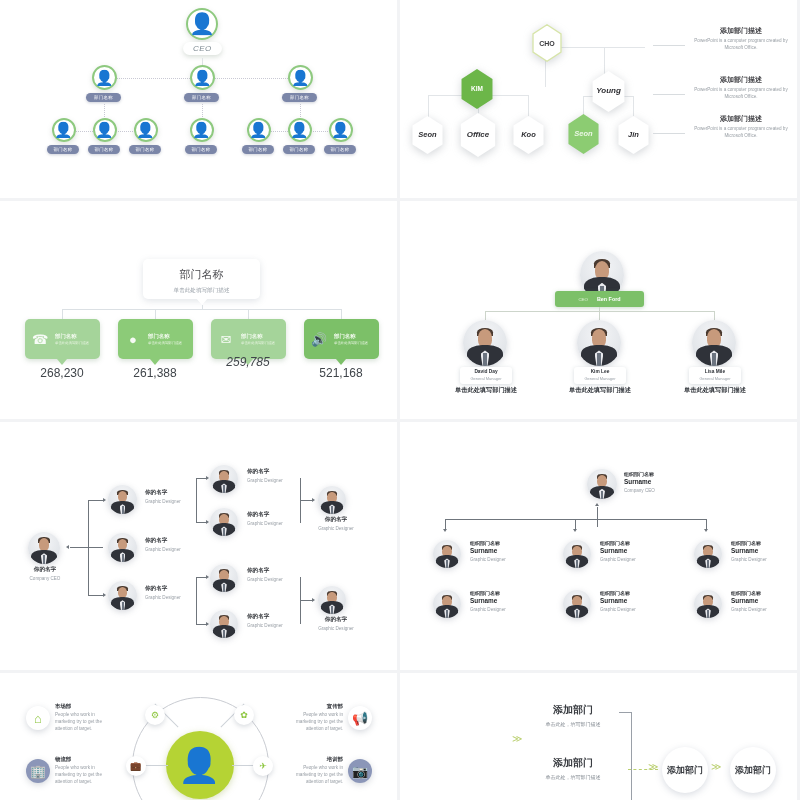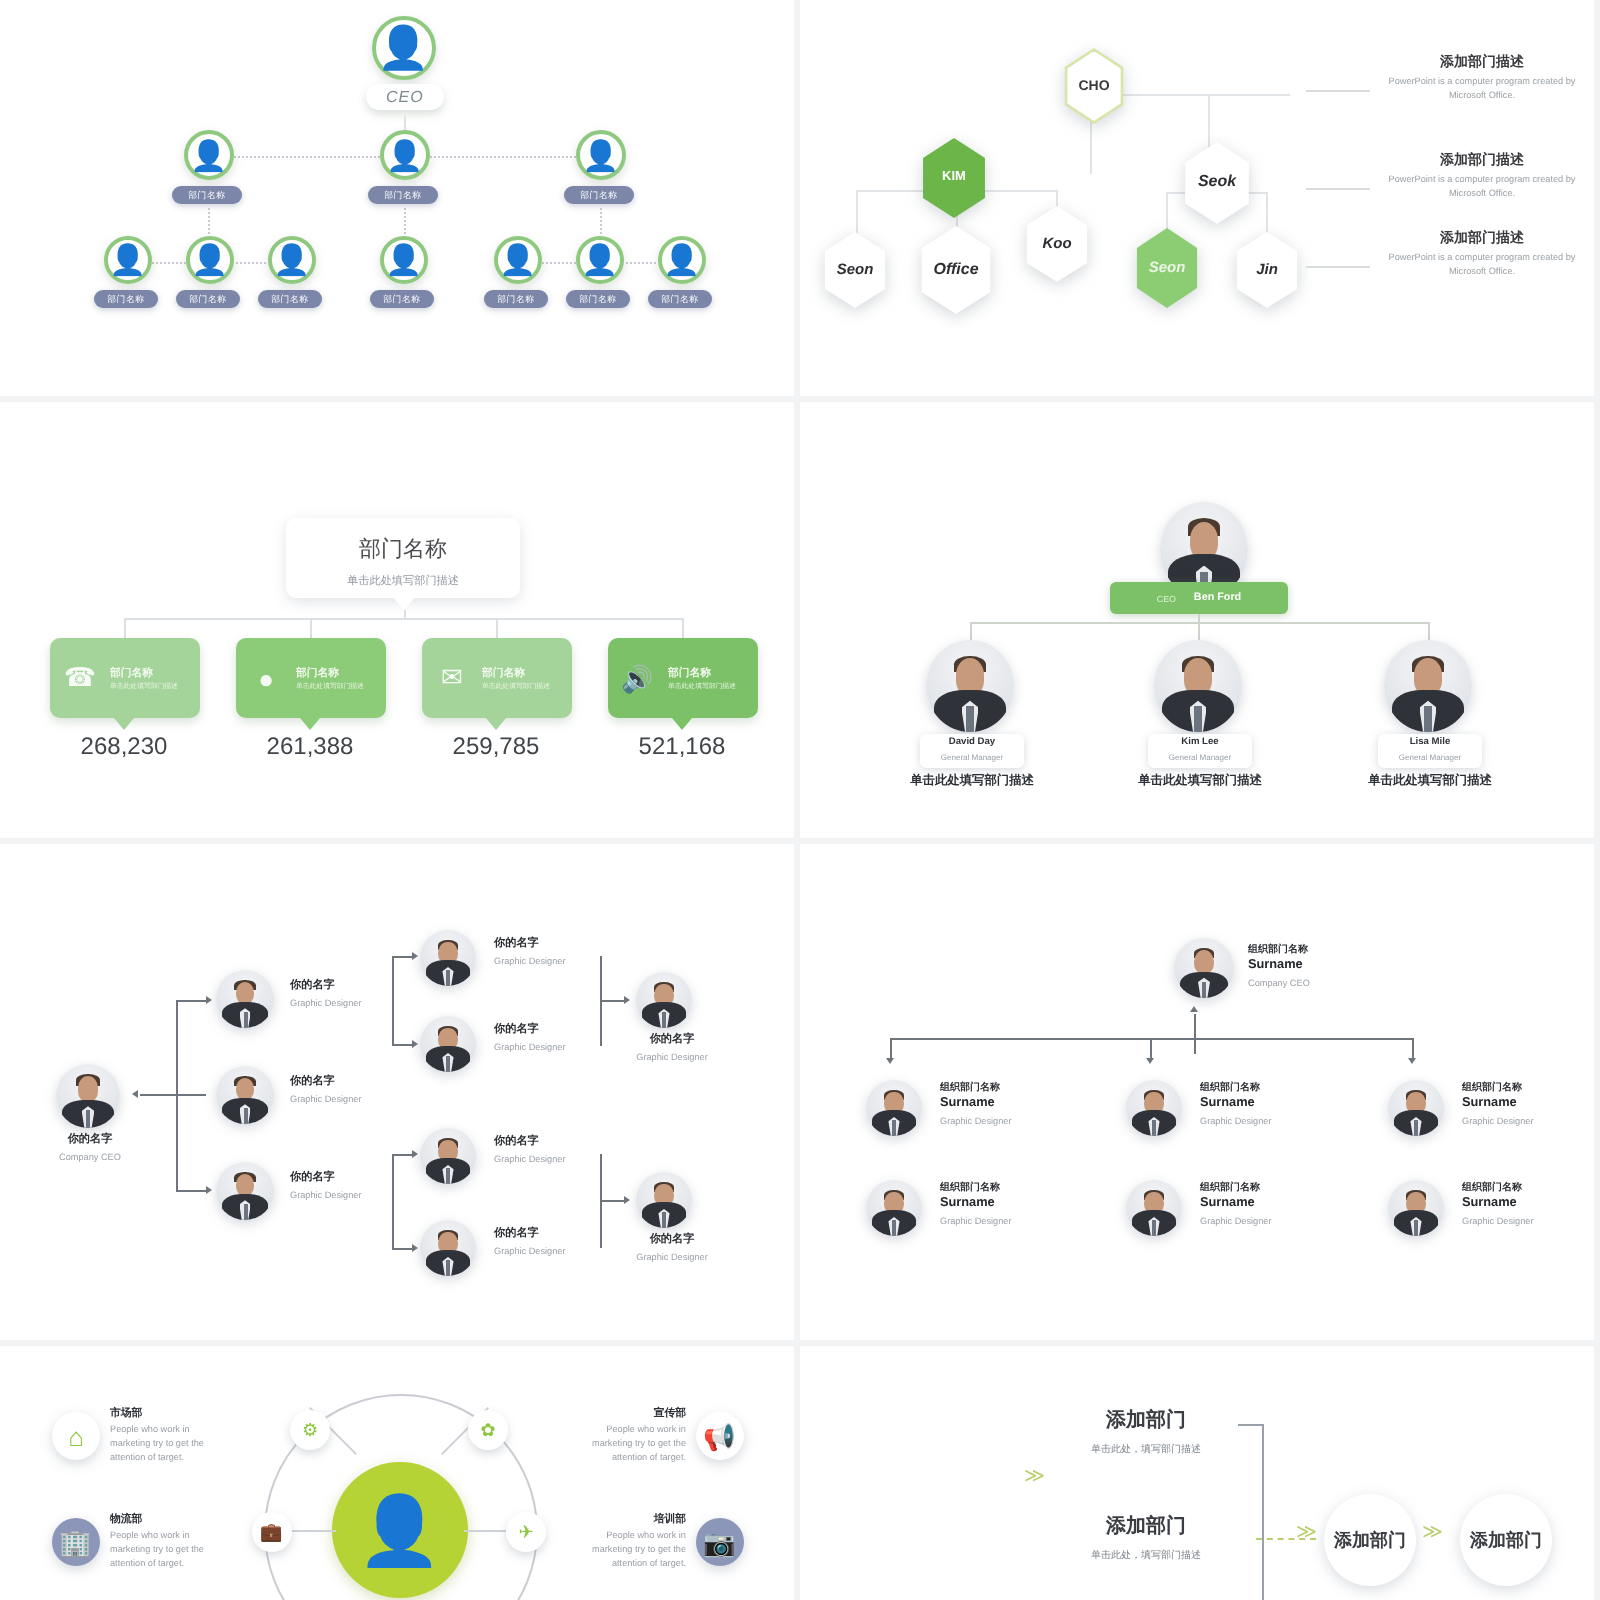--- a/index.html
+++ b/index.html
@@ -341,30 +341,30 @@
       <div class="hexoutline" style="width:34px;height:38px;">
         <span>CHO</span>
       </div>
     </div>
 
     <div class="hexwrap" style="left:59px;top:69px;width:36px;height:40px;">
       <div class="hex green" style="width:36px;height:40px;font-size:6.5px;">KIM</div>
     </div>
 
     <div class="hexwrap" style="left:190px;top:71px;width:37px;height:41px;">
-      <div class="hex" style="width:37px;height:41px;font-size:8px;">Seok</div>
+      <div class="hex" style="width:37px;height:41px;font-size:8px;">Young</div>
     </div>
 
     <div class="hexwrap" style="left:10px;top:116px;width:35px;height:38px;">
       <div class="hex" style="width:35px;height:38px;font-size:7.5px;">Seon</div>
     </div>
     <div class="hexwrap" style="left:58px;top:113px;width:40px;height:44px;">
       <div class="hex" style="width:40px;height:44px;font-size:8px;">Office</div>
     </div>
-    <div class="hexwrap" style="left:111px;top:103px;width:35px;height:38px;text-decoration:underline;">
+    <div class="hexwrap" style="left:111px;top:116px;width:35px;height:38px;text-decoration:underline;">
       <div class="hex" style="width:35px;height:38px;font-size:7.5px;">Koo</div>
     </div>
     <div class="hexwrap" style="left:166px;top:114px;width:35px;height:40px;">
       <div class="hex lgreen" style="width:35px;height:40px;font-size:7.5px;font-style:italic;">Seon</div>
     </div>
     <div class="hexwrap" style="left:216px;top:116px;width:35px;height:38px;">
       <div class="hex" style="width:35px;height:38px;font-size:7.5px;">Jin</div>
     </div>
 
     <div class="connector" style="left:253px;top:45px;width:32px;"></div>
@@ -422,21 +422,21 @@
     <div class="num" style="left:110px;top:165px;">261,388</div>
 
     <div class="gcard" style="left:211px;top:118px;width:75px;height:40px;background:#a5d49a;">
       <div class="ic">✉</div>
       <div class="tx">
         <div class="n">部门名称</div>
         <div class="s">单击此处填写部门描述</div>
       </div>
     </div>
     <div class="abs" style="left:243px;top:158px;width:0;height:0;border-left:5px solid transparent;border-right:5px solid transparent;border-top:6px solid #a5d49a;"></div>
-    <div class="num" style="left:203px;top:165px;">259,785</div>
+    <div class="num" style="left:203px;top:154px;font-style:italic;">259,785</div>
 
     <div class="gcard" style="left:304px;top:118px;width:75px;height:40px;background:#7cc068;">
       <div class="ic">🔊</div>
       <div class="tx">
         <div class="n">部门名称</div>
         <div class="s">单击此处填写部门描述</div>
       </div>
     </div>
     <div class="abs" style="left:336px;top:158px;width:0;height:0;border-left:5px solid transparent;border-right:5px solid transparent;border-top:6px solid #7cc068;"></div>
     <div class="num" style="left:296px;top:165px;">521,168</div>

